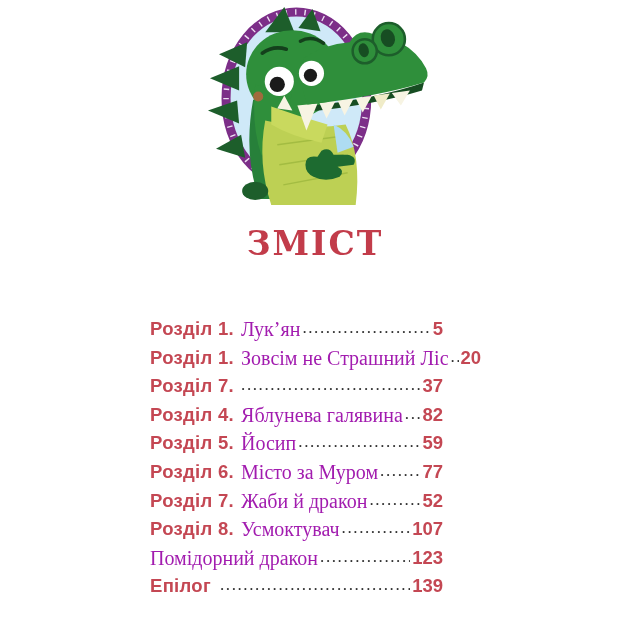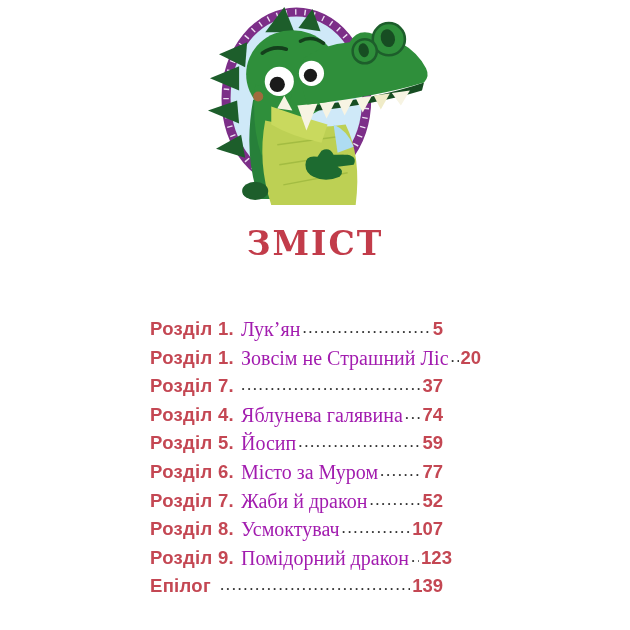--- a/index.html
+++ b/index.html
@@ -130,21 +130,21 @@
     </div>
     <div class="toc-row">
       <span class="toc-label">Розділ 7.</span>
       <span class="toc-leader">......................................................................</span>
       <span class="toc-page">37</span>
     </div>
     <div class="toc-row">
       <span class="toc-label">Розділ 4.</span>
       <span class="toc-chapter">Яблунева галявина</span>
       <span class="toc-leader">......................................................................</span>
-      <span class="toc-page">74</span>
+      <span class="toc-page">82</span>
     </div>
     <div class="toc-row">
       <span class="toc-label">Розділ 5.</span>
       <span class="toc-chapter">Йосип</span>
       <span class="toc-leader">......................................................................</span>
       <span class="toc-page">59</span>
     </div>
     <div class="toc-row">
       <span class="toc-label">Розділ 6.</span>
       <span class="toc-chapter">Місто за Муром</span>
@@ -157,21 +157,20 @@
       <span class="toc-leader">......................................................................</span>
       <span class="toc-page">52</span>
     </div>
     <div class="toc-row">
       <span class="toc-label">Розділ 8.</span>
       <span class="toc-chapter">Усмоктувач</span>
       <span class="toc-leader">......................................................................</span>
       <span class="toc-page">107</span>
     </div>
     <div class="toc-row">
-      <span class="toc-label">Розділ 9.</span>
       <span class="toc-chapter">Помідорний дракон</span>
       <span class="toc-leader">......................................................................</span>
       <span class="toc-page">123</span>
     </div>
     <div class="toc-row">
       <span class="toc-label">Епілог</span>
       <span class="toc-chapter"></span>
       <span class="toc-leader">......................................................................</span>
       <span class="toc-page">139</span>
     </div>

